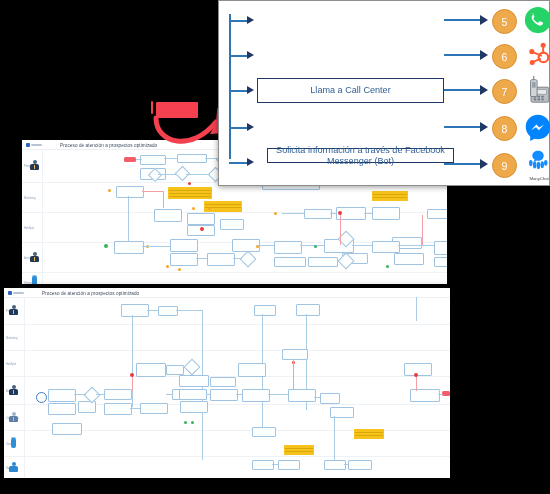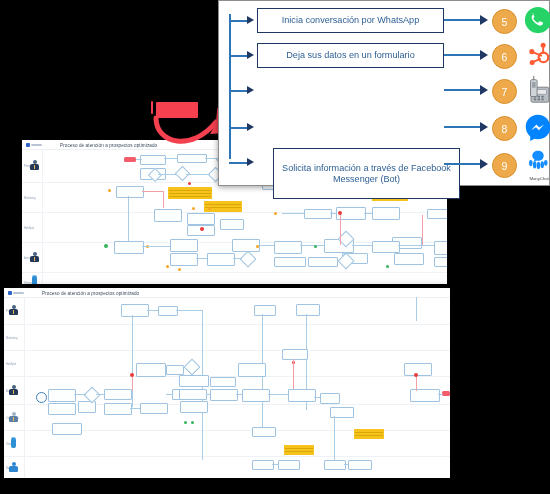--- a/index.html
+++ b/index.html
@@ -403,57 +403,54 @@
       <path d="M70,26 L59,36 L76,39 Z" fill="#f4404f" transform="rotate(-150 70 26)"></path>
       <path d="M72,24 L64,38 L79,37 Z" fill="#f4404f"></path>
     </svg>
   </div>
 
   <div id="callout">
     <span class="spine"></span>
 
     <span class="branch" style="top:19px;"></span>
     <span class="ahead sm" style="left:28px;top:15px;"></span>
-    <div class="obox" style="left:38px;top:7px;width:187px;height:25px;">
-      <span>Inicia conversación por WhatsApp</span>
-    </div>
     <span class="oconn" style="left:225px;top:18px;width:38px;"></span>
     <span class="ahead" style="left:261px;top:14px;"></span>
     <div class="num" style="left:273px;top:8px;">5</div>
     <span class="ico" style="left:304px;top:4px;">
       <svg width="30" height="30" viewBox="0 0 32 32">
         <circle cx="16" cy="16" r="14" fill="#25D366"></circle>
         <path d="M11.5 9.8c-.4 0-.9.2-1.2.7-.4.5-1 1.2-1 2.7s1 3 1.2 3.3c.2.3 2 3.3 5 4.5 2.5 1 3 .8 3.6.8.6-.1 1.8-.7 2-1.5.3-.7.3-1.4.2-1.5-.1-.1-.3-.2-.7-.4-.4-.2-2-1-2.3-1.1-.3-.1-.5-.2-.8.2-.2.3-.8 1-1 1.2-.2.2-.4.3-.7.1-.4-.2-1.5-.6-2.8-1.8-1-.9-1.7-2-1.9-2.4-.2-.4 0-.5.2-.7l.5-.6c.2-.2.2-.4.3-.6.1-.2 0-.5 0-.6-.1-.2-.8-1.9-1-2.6-.3-.6-.5-.5-.7-.6h-.9z" fill="#fff"></path>
       </svg>
     </span>
 
     <span class="branch" style="top:54px;"></span>
     <span class="ahead sm" style="left:28px;top:50px;"></span>
-    <div class="obox" style="left:38px;top:42px;width:187px;height:25px;">
-      <span>Deja sus datos en un formulario</span>
-    </div>
     <span class="oconn" style="left:225px;top:53px;width:38px;"></span>
     <span class="ahead" style="left:261px;top:49px;"></span>
     <div class="num" style="left:273px;top:43px;">6</div>
     <span class="ico" style="left:304px;top:39px;">
       <svg width="30" height="30" viewBox="0 0 32 32">
         <g stroke="#FF5C35" stroke-width="2.1" fill="none" stroke-linecap="round">
           <path d="M21.5 6.5v7"></path>
           <path d="M19.4 16.6 11 13.2"></path>
           <path d="M18.3 20.2 11.6 23"></path>
         </g>
         <circle cx="21.5" cy="5.6" r="2.7" fill="#FF5C35"></circle>
         <circle cx="9.4" cy="12.4" r="2.7" fill="#FF5C35"></circle>
         <circle cx="9.8" cy="24" r="2.7" fill="#FF5C35"></circle>
         <circle cx="21.8" cy="18.6" r="5.1" fill="none" stroke="#FF5C35" stroke-width="2.4"></circle>
       </svg>
     </span>
 
     <span class="branch" style="top:89px;"></span>
     <span class="ahead sm" style="left:28px;top:85px;"></span>
+    <div class="obox" style="left:38px;top:77px;width:187px;height:25px;">
+      <span>Llama a Call Center</span>
+    </div>
     <span class="oconn" style="left:225px;top:88px;width:38px;"></span>
     <span class="ahead" style="left:261px;top:84px;"></span>
     <div class="num" style="left:273px;top:78px;">7</div>
     <span class="ico" style="left:306px;top:74px;">
       <svg width="27" height="30" viewBox="0 0 28 32">
         <rect x="6" y="13" width="19" height="16" rx="1.6" fill="#b9bec4" stroke="#6f757c" stroke-width=".9"></rect>
         <rect x="8.5" y="15.5" width="14" height="5" rx=".8" fill="#e8eaec" stroke="#8a9097" stroke-width=".7"></rect>
         <g fill="#6f757c">
           <rect x="9" y="22" width="2.6" height="2" rx=".4"></rect>
             <rect x="13" y="22" width="2.6" height="2" rx=".4"></rect>
@@ -475,21 +472,21 @@
     <div class="num" style="left:273px;top:115px;">8</div>
     <span class="ico" style="left:304px;top:111px;">
       <svg width="30" height="30" viewBox="0 0 32 32">
         <path d="M16 3C8.6 3 2.9 8.4 2.9 15.7c0 4.2 1.9 7.9 4.8 10.3v5l4.5-2.5c1.2.3 2.5.5 3.8.5 7.4 0 13.1-5.4 13.1-12.7S23.4 3 16 3z" fill="#0084FF"></path>
         <path d="M8.6 19.4 14.3 13.4l3 3.1 5.2-3.1-5.6 6-3-3.1z" fill="#fff"></path>
       </svg>
     </span>
 
     <span class="branch" style="top:161px;"></span>
     <span class="ahead sm" style="left:28px;top:157px;"></span>
-    <div class="obox" style="left:54px;top:147px;width:187px;height:51px;">
+    <div class="obox" style="left:48px;top:147px;width:187px;height:15px;">
       <span>Solicita información a través de Facebook Messenger (Bot)</span>
     </div>
     <span class="oconn" style="left:225px;top:162px;width:38px;"></span>
     <span class="ahead" style="left:261px;top:158px;"></span>
     <div class="num" style="left:273px;top:152px;">9</div>
     <span class="ico" style="left:305px;top:148px;height:32px;">
       <svg width="28" height="24" viewBox="0 0 30 26">
         <g fill="#0084ff" opacity=".92">
           <path d="M15 2c-3.4 0-6.2 2.3-6.2 5.2 0 1.7 1 3.2 2.5 4.1-.2.9-.8 1.7-1.6 2.2 1.4.1 2.8-.3 3.8-1 .5.1 1 .2 1.5.2 3.4 0 6.2-2.3 6.2-5.5S18.4 2 15 2z"></path>
           <ellipse cx="7.2" cy="15.2" rx="1.9" ry="3.4"></ellipse>

